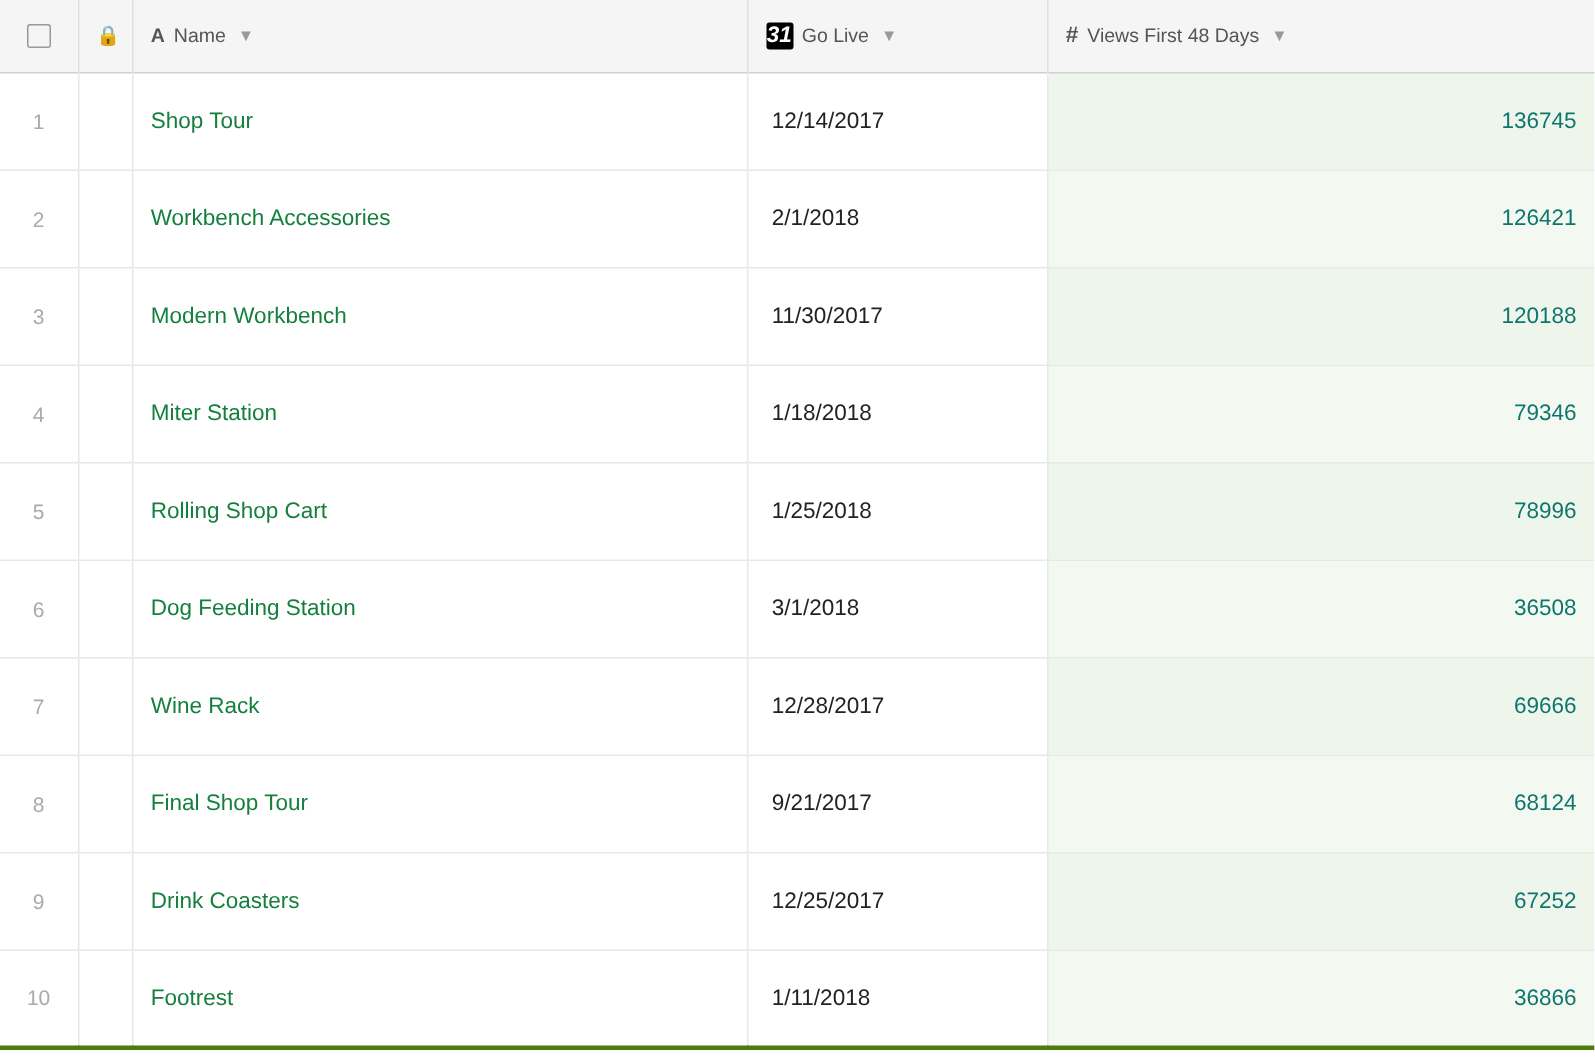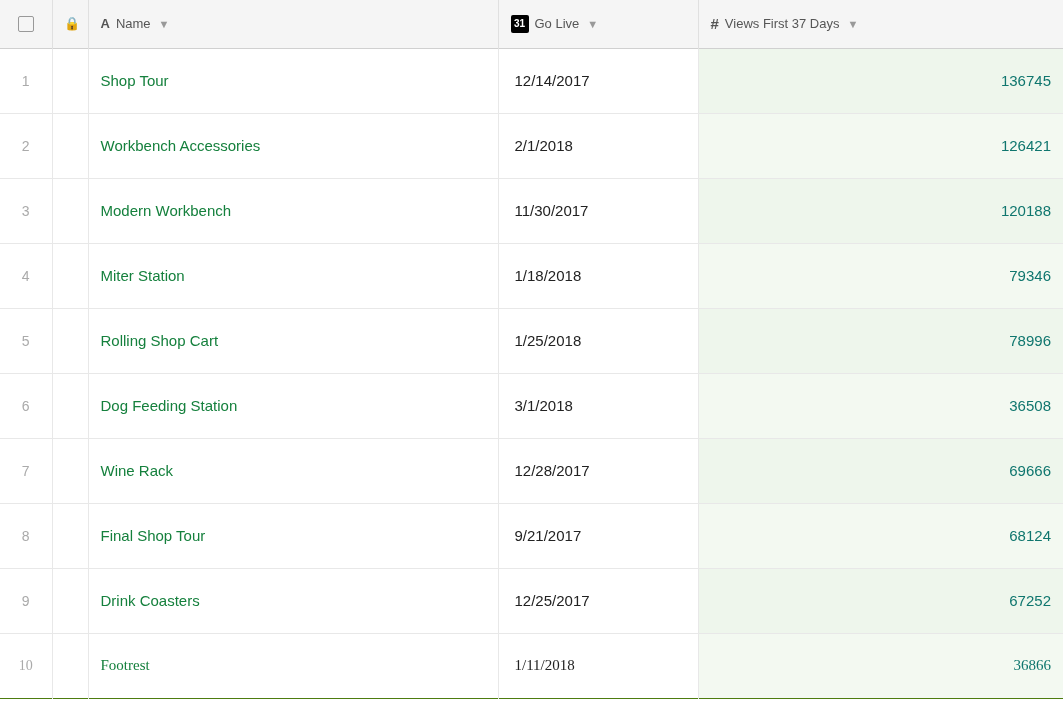--- a/index.html
+++ b/index.html
@@ -99,40 +99,40 @@
     }
 
     .icon-cal {
       display: inline-flex;
       align-items: center;
       justify-content: center;
       width: 18px;
       height: 18px;
       background: #000000;
       color: white;
-      font-size: 10px;
+      font-size: 15px;
       font-weight: 700;
       border-radius: 2px;
       flex-shrink: 0;
+      font-style: italic;
     }
 
     .icon-hash {
       color: #555;
       font-size: 15px;
       font-weight: 600;
     }
 
     tbody tr {
       border-bottom: 1px solid #e8e8e8;
       height: 65px;
     }
 
     tbody tr:last-child {
-      border-bottom: 1px solid #4d7c0f;
-      font-family: Liberation Serif, serif;
+      border-bottom: 3px solid #4d7c0f;
     }
 
     tbody td {
       padding: 0 12px;
       vertical-align: middle;
       border-right: 1px solid #e8e8e8;
     }
 
     tbody td:last-child {
       border-right: none;
@@ -204,21 +204,21 @@
         <th>
           <div class="header-content">
             <span class="icon-cal">31</span>
             <span>Go Live</span>
             <span class="sort-arrow">▼</span>
           </div>
         </th>
         <th class="th-views">
           <div class="header-content">
             <span class="icon-hash">#</span>
-            <span>Views First 37 Days</span>
+            <span>Views First 48 Days</span>
             <span class="sort-arrow">▼</span>
           </div>
         </th>
       </tr>
     </thead>
     <tbody id="table-body">
     <tr>
           <td class="td-num">1</td>
           <td class="td-lock"></td>
           <td class="td-name">Shop Tour</td>

